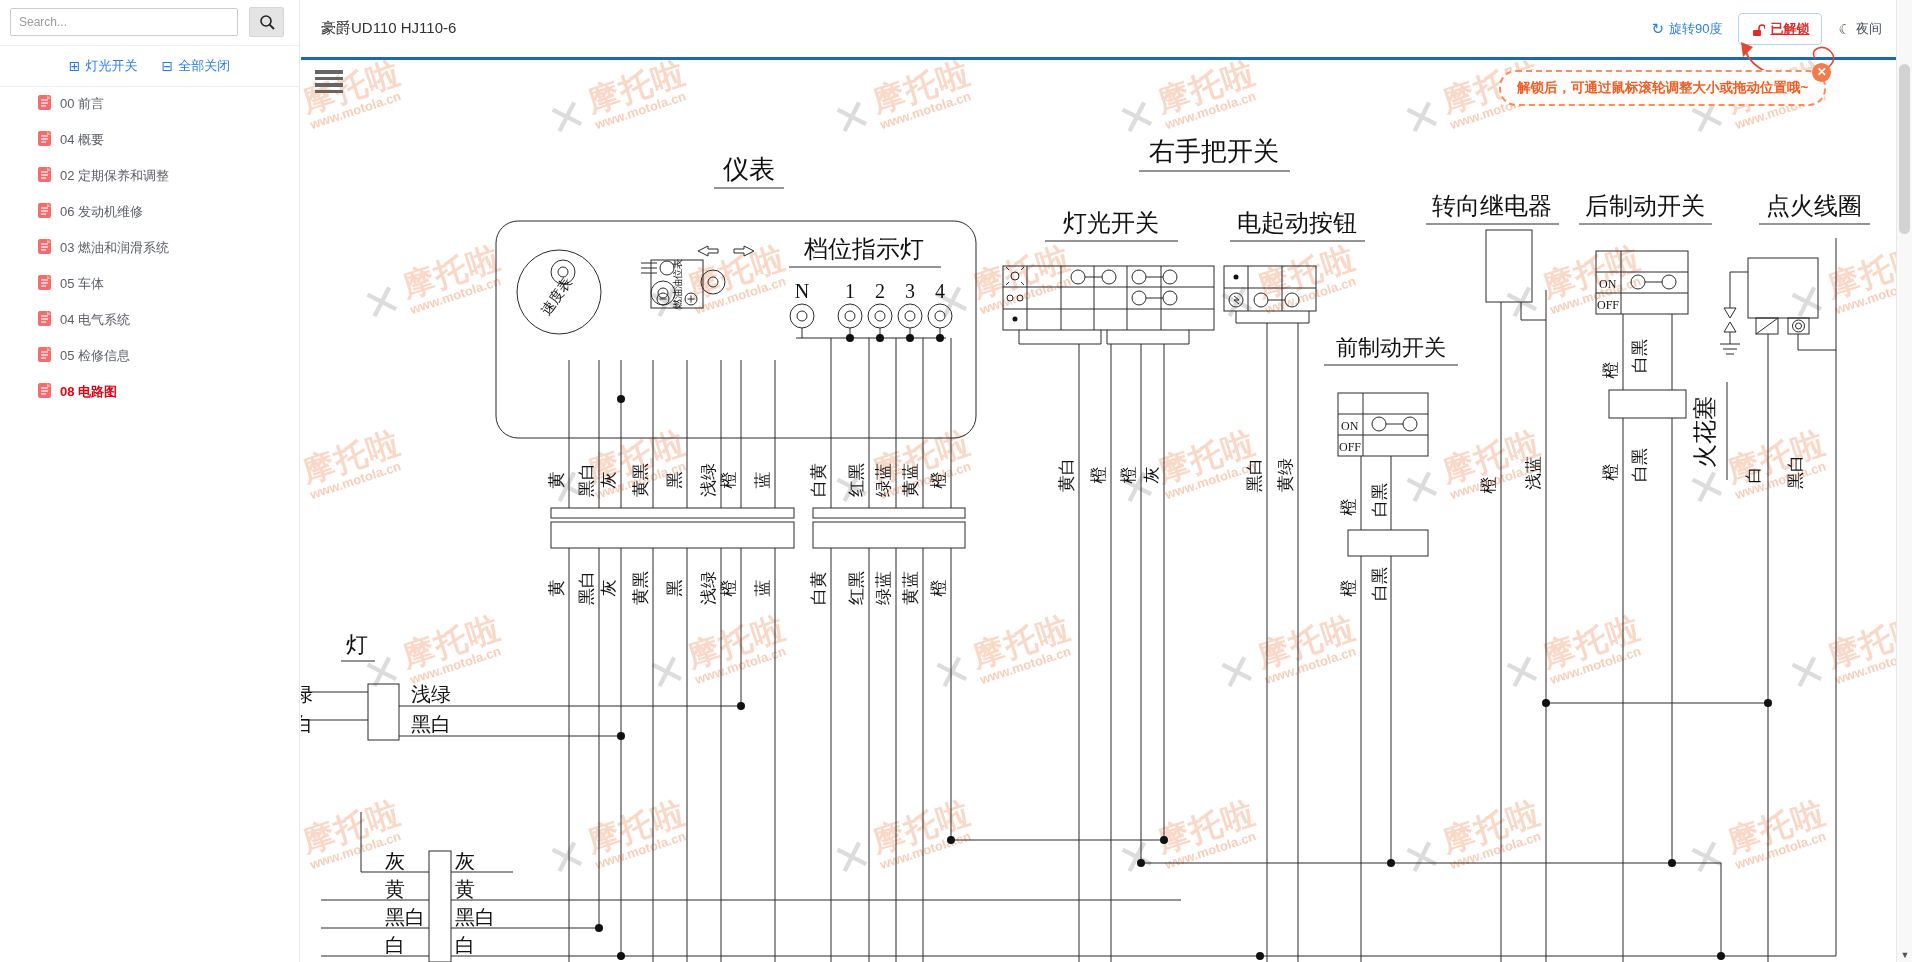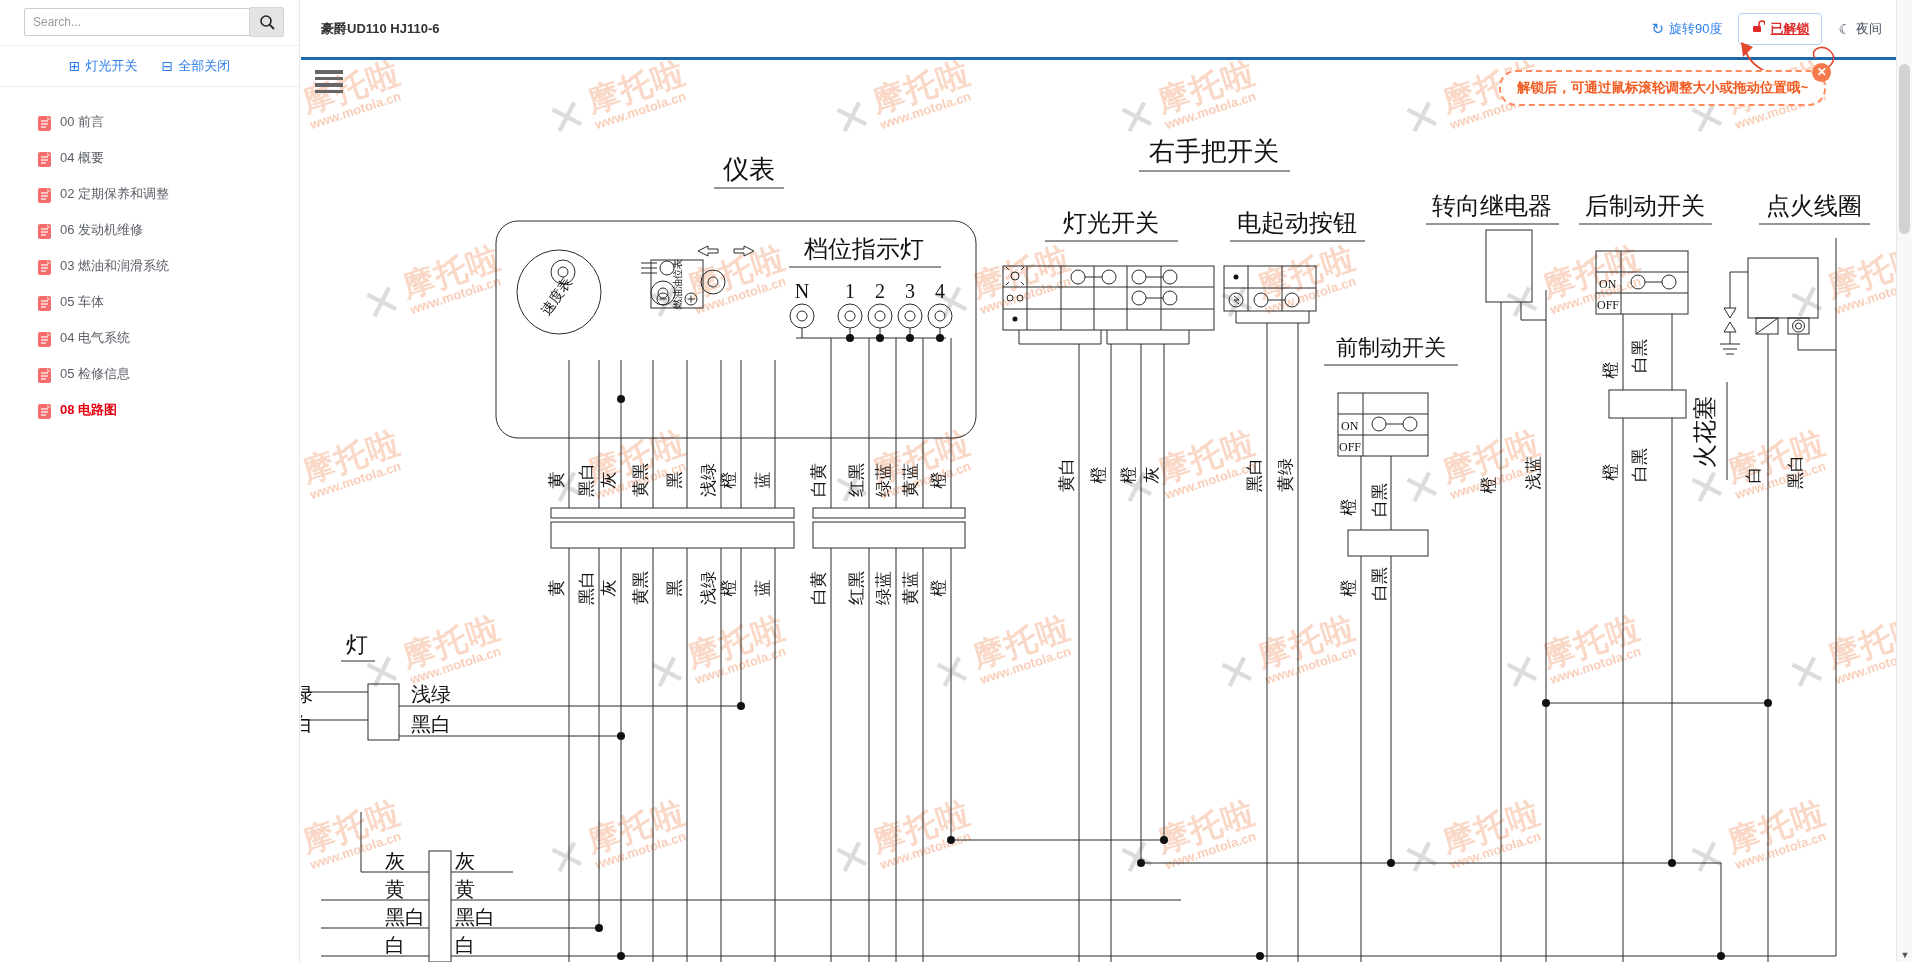--- a/index.html
+++ b/index.html
@@ -5,43 +5,43 @@
   html,body{margin:0;padding:0;background:#fff;}
   body{width:1912px;height:962px;overflow:hidden;
        font-family:"Liberation Sans","DejaVu Sans",sans-serif;color:#333;}
   .page{position:relative;width:1912px;height:962px;background:#fff;}
 
   
   .sidebar{position:absolute;left:0;top:0;width:300px;height:962px;background:#fff;
            border-right:1px solid #e4e7ed;box-sizing:border-box;z-index:3;}
   .search-row{position:relative;height:45px;border-bottom:1px solid #ebeef5;}
   .search-input{position:absolute;left:10px;top:8px;width:228px;height:28px;border:1px solid #c9ccd4;
-           border-radius:2px;font-size:12px;color:#333;padding:0 8px;outline:none;box-sizing:border-box;margin-left:14px;}
+           border-radius:2px;font-size:12px;color:#333;padding:0 8px;outline:none;box-sizing:border-box;}
   .search-input::placeholder{color:#9a9a9a;}
   .search-btn{position:absolute;left:249px;top:7px;width:35px;height:30px;background:#e4e4e4;
            border:1px solid #d6d6d6;border-radius:2px;cursor:pointer;display:flex;align-items:center;justify-content:center;padding:0;}
   .tree-controls{height:40px;display:flex;align-items:center;justify-content:center;gap:24px;
            border-bottom:1px solid #ebeef5;font-size:13px;}
   .tree-controls a{color:#2b7de9;text-decoration:none;cursor:pointer;display:flex;align-items:center;gap:5px;}
   .ctl-glyph{font-size:14px;line-height:1;}
   .toc{padding-top:8px;}
-  .toc-item{display:flex;align-items:flex-end;gap:9px;height:36px;padding-left:38px;
+  .toc-item{display:flex;align-items:flex-start;gap:9px;height:36px;padding-left:38px;
            font-size:13px;color:#5a5e66;cursor:pointer;}
   .toc-item.active{color:#e60012;font-weight:bold;}
 
   
   .main{position:absolute;left:301px;top:0;width:1595px;height:962px;}
   .topbar{position:relative;height:57px;border-bottom:3px solid #1e68b0;background:#fff;
           display:flex;align-items:center;justify-content:space-between;box-sizing:content-box;}
-  .page-title{font-size:13px;font-weight:bold;color:#303133;margin:0 0 0 20px;}
+  .page-title{font-size:15px;font-weight:normal;color:#303133;margin:0 0 0 20px;}
   .topbar-right{display:flex;align-items:center;gap:16px;margin-right:14px;}
   .tb-link{display:flex;align-items:center;gap:5px;font-size:13px;text-decoration:none;cursor:pointer;}
   .rotate-link{color:#2b7de9;}
   .rot-glyph{font-size:15px;line-height:1;}
-  .lockbox{display:flex;align-items:flex-start;gap:5px;border:1px solid #b3d1f5;background:#fff;
+  .lockbox{display:flex;align-items:flex-end;gap:5px;border:1px solid #b3d1f5;background:#fff;
            border-radius:4px;padding:6px 12px;cursor:pointer;}
   .lock-text{color:#e02b2b;font-size:13px;font-weight:bold;text-decoration:underline;}
   .night-link{color:#40485a;}
   .moon-glyph{font-size:14px;}
 
   
   .content{position:absolute;left:0;top:60px;width:1595px;height:902px;overflow:hidden;background:#fff;}
   .burger{position:absolute;left:14px;top:10px;width:28px;cursor:pointer;z-index:6;}
   .burger div{height:3.5px;background:#666;margin-bottom:3px;}
 

